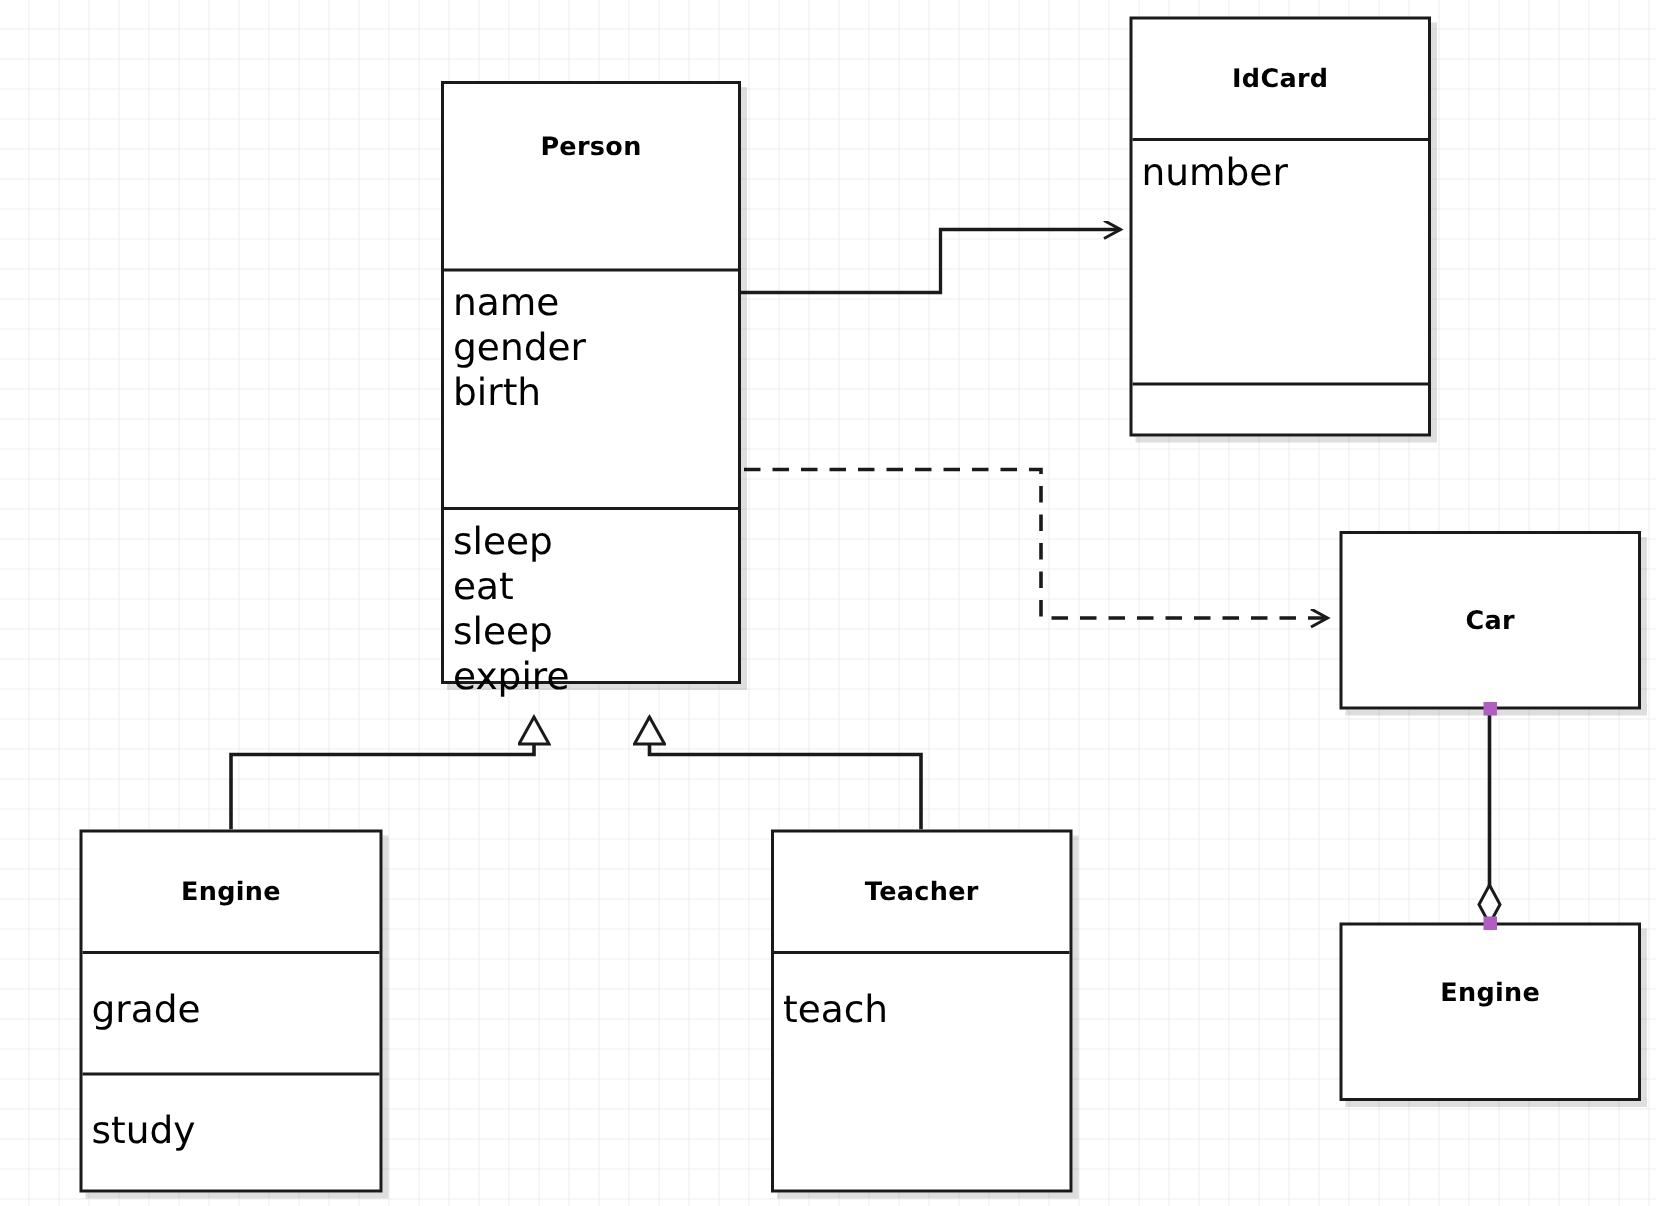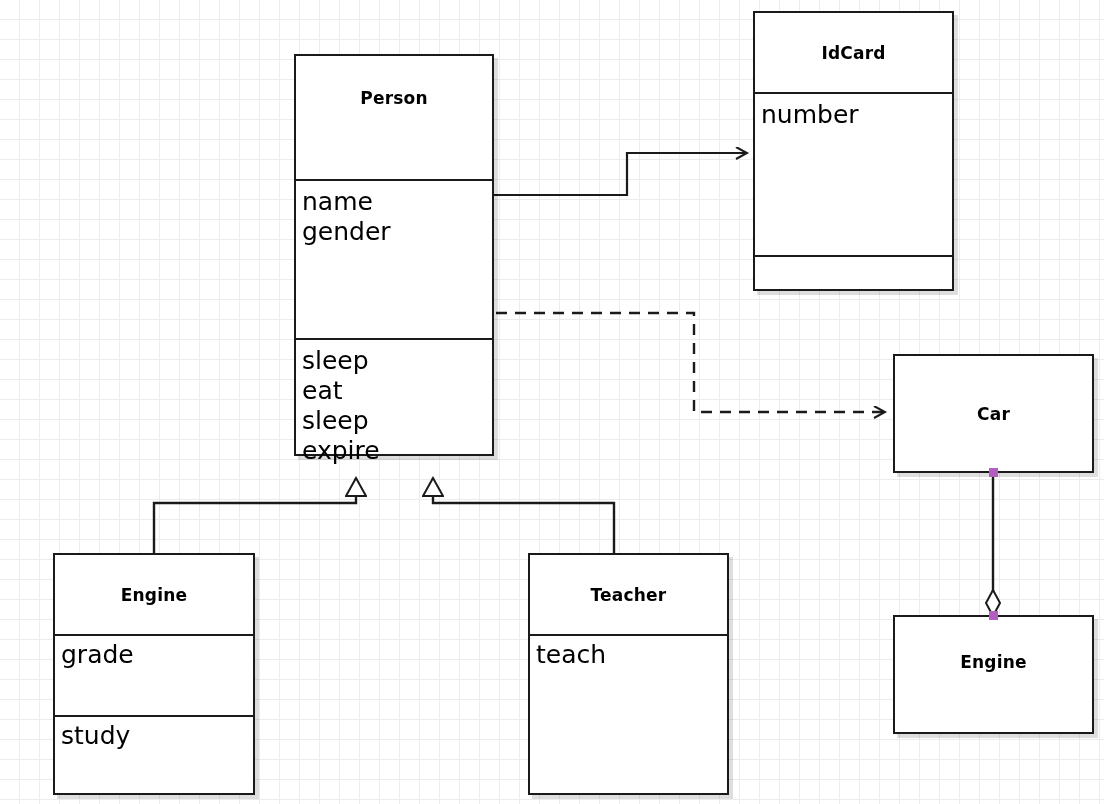--- a/index.html
+++ b/index.html
@@ -59,21 +59,21 @@
     letter-spacing: 0.2px;
   }
   .member-list {
     padding: 6px 0 0 6px;
     font-size: 25px;
     line-height: 30px;
     color: #000000;
     text-align: left;
   }
   .member-list.pad-top-mid {
-    padding-top: 4px;
+    padding-top: 22px;
   }
   .member-line {
     white-space: pre;
   }
   .conn-dot {
     position: absolute;
     width: 9px;
     height: 9px;
     background: #b05fc0;
     z-index: 8;
@@ -108,20 +108,21 @@
     <line x1="993" y1="473" x2="993" y2="616" stroke="#1a1a1a" stroke-width="2.4" marker-end="url(#mk-diamond)"></line>
   </svg>
 
   <div class="uml-class" style="left:294px; top:54px; width:200px; height:402px;">
     <div class="compartment class-title" style="height:84px;">
       <span>Person</span>
     </div>
     <div class="compartment member-list" style="height:159px;margin-top:39px;">
       <div class="member-line">name</div>
       <div class="member-line">gender</div>
+      <div class="member-line">birth</div>
     </div>
     <div class="compartment member-list" style="height:162px;">
       <div class="member-line">sleep</div>
       <div class="member-line">eat</div>
       <div class="member-line">sleep</div>
       <div class="member-line">expire</div>
     </div>
   </div>
 
   <div class="uml-class" style="left:753px; top:11px; width:201px; height:280px;">
@@ -151,21 +152,21 @@
       <span>Engine</span>
     </div>
     <div class="compartment member-list pad-top-mid" style="height:81px;">
       <div class="member-line">grade</div>
     </div>
     <div class="compartment member-list pad-top-mid" style="height:78px;">
       <div class="member-line">study</div>
     </div>
   </div>
 
-  <div class="uml-class" style="left:528px; top:553px; width:201px; height:242px;">
+  <div class="uml-class" style="left:514px; top:553px; width:201px; height:242px;">
     <div class="compartment class-title" style="height:79px;">
       <span>Teacher</span>
     </div>
     <div class="compartment member-list pad-top-mid" style="height:78px;">
       <div class="member-line">teach</div>
     </div>
   </div>
 
   <div class="conn-dot" style="left:989px; top:468px;"></div>
   <div class="conn-dot" style="left:989px; top:611px;"></div>

